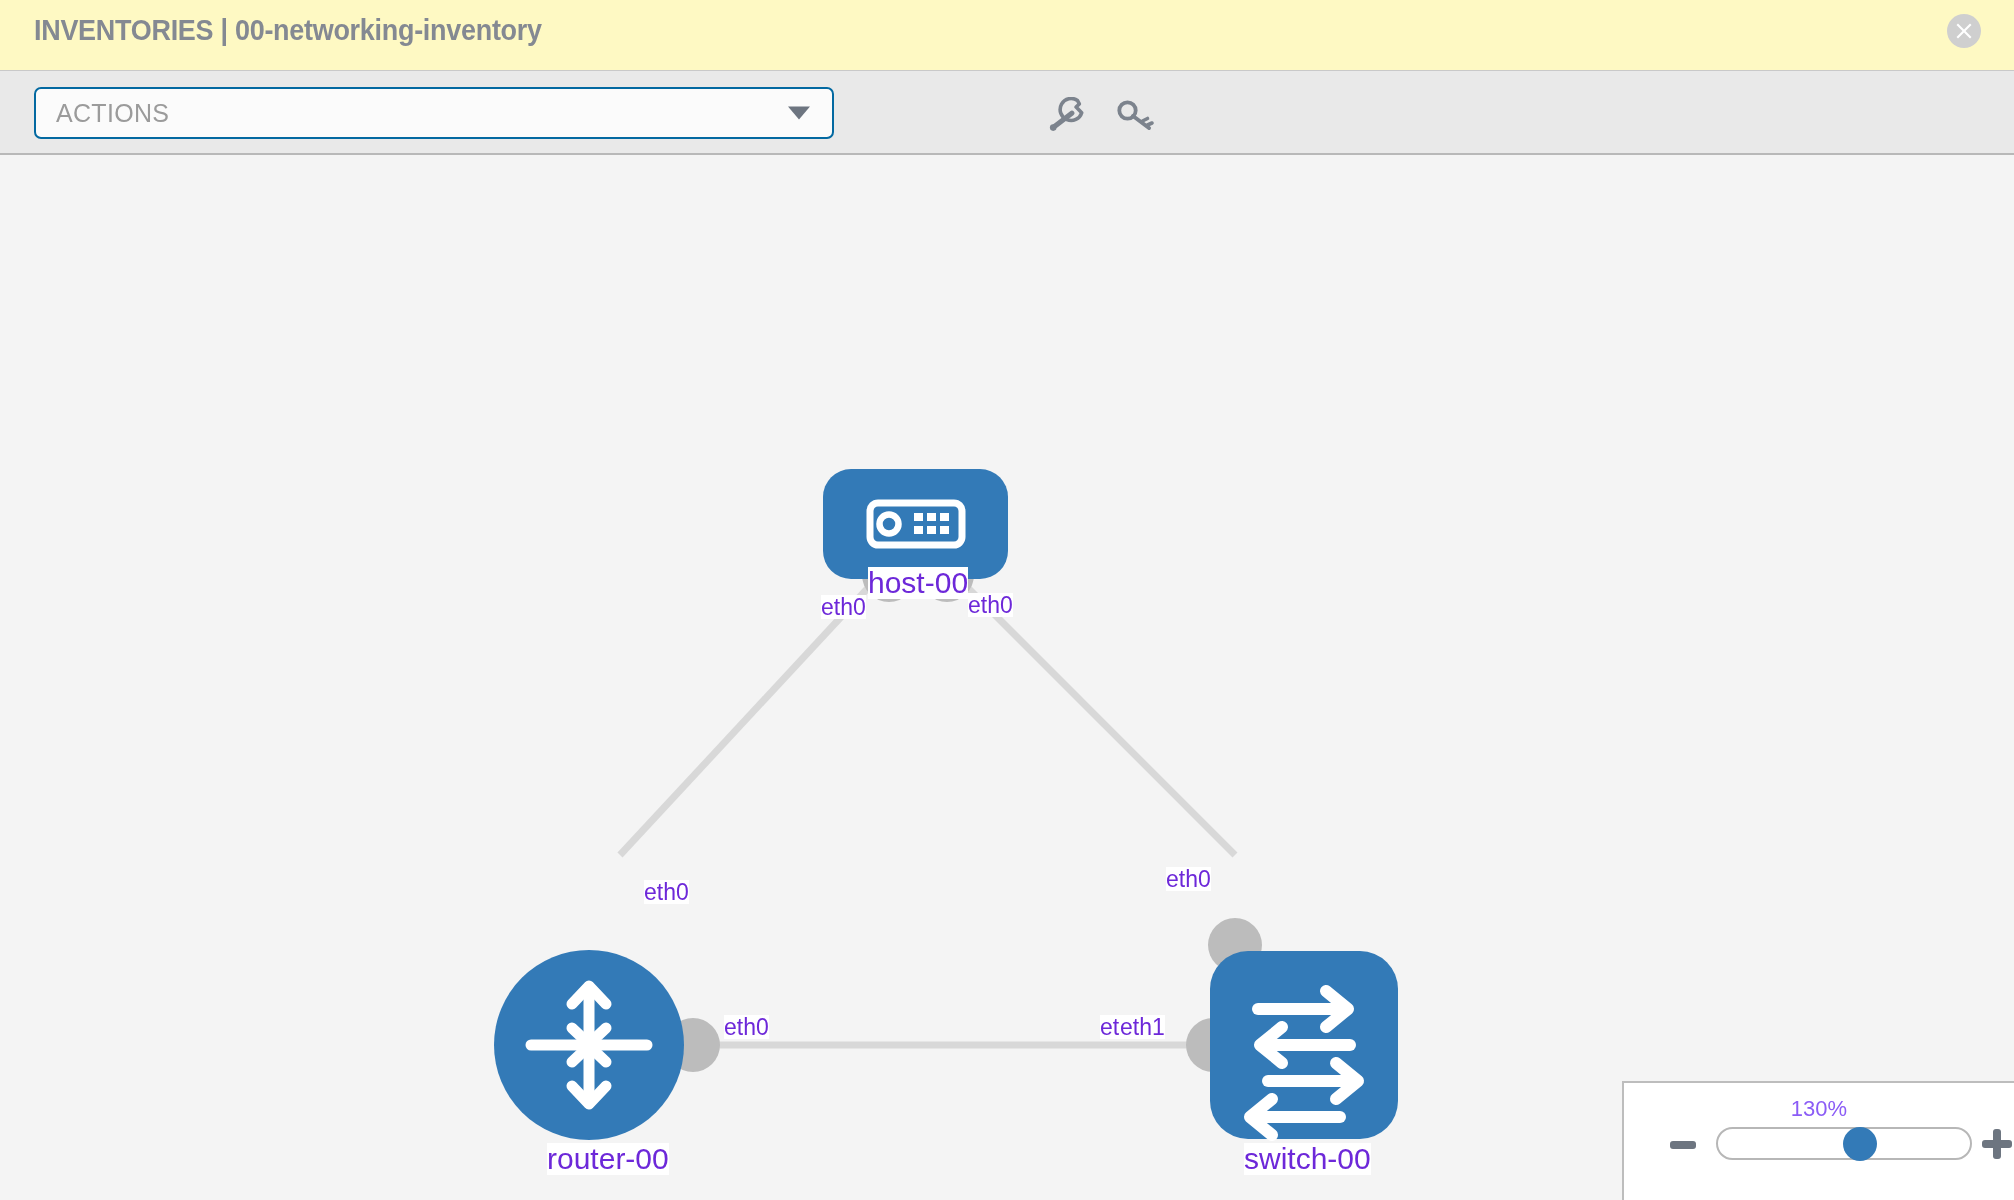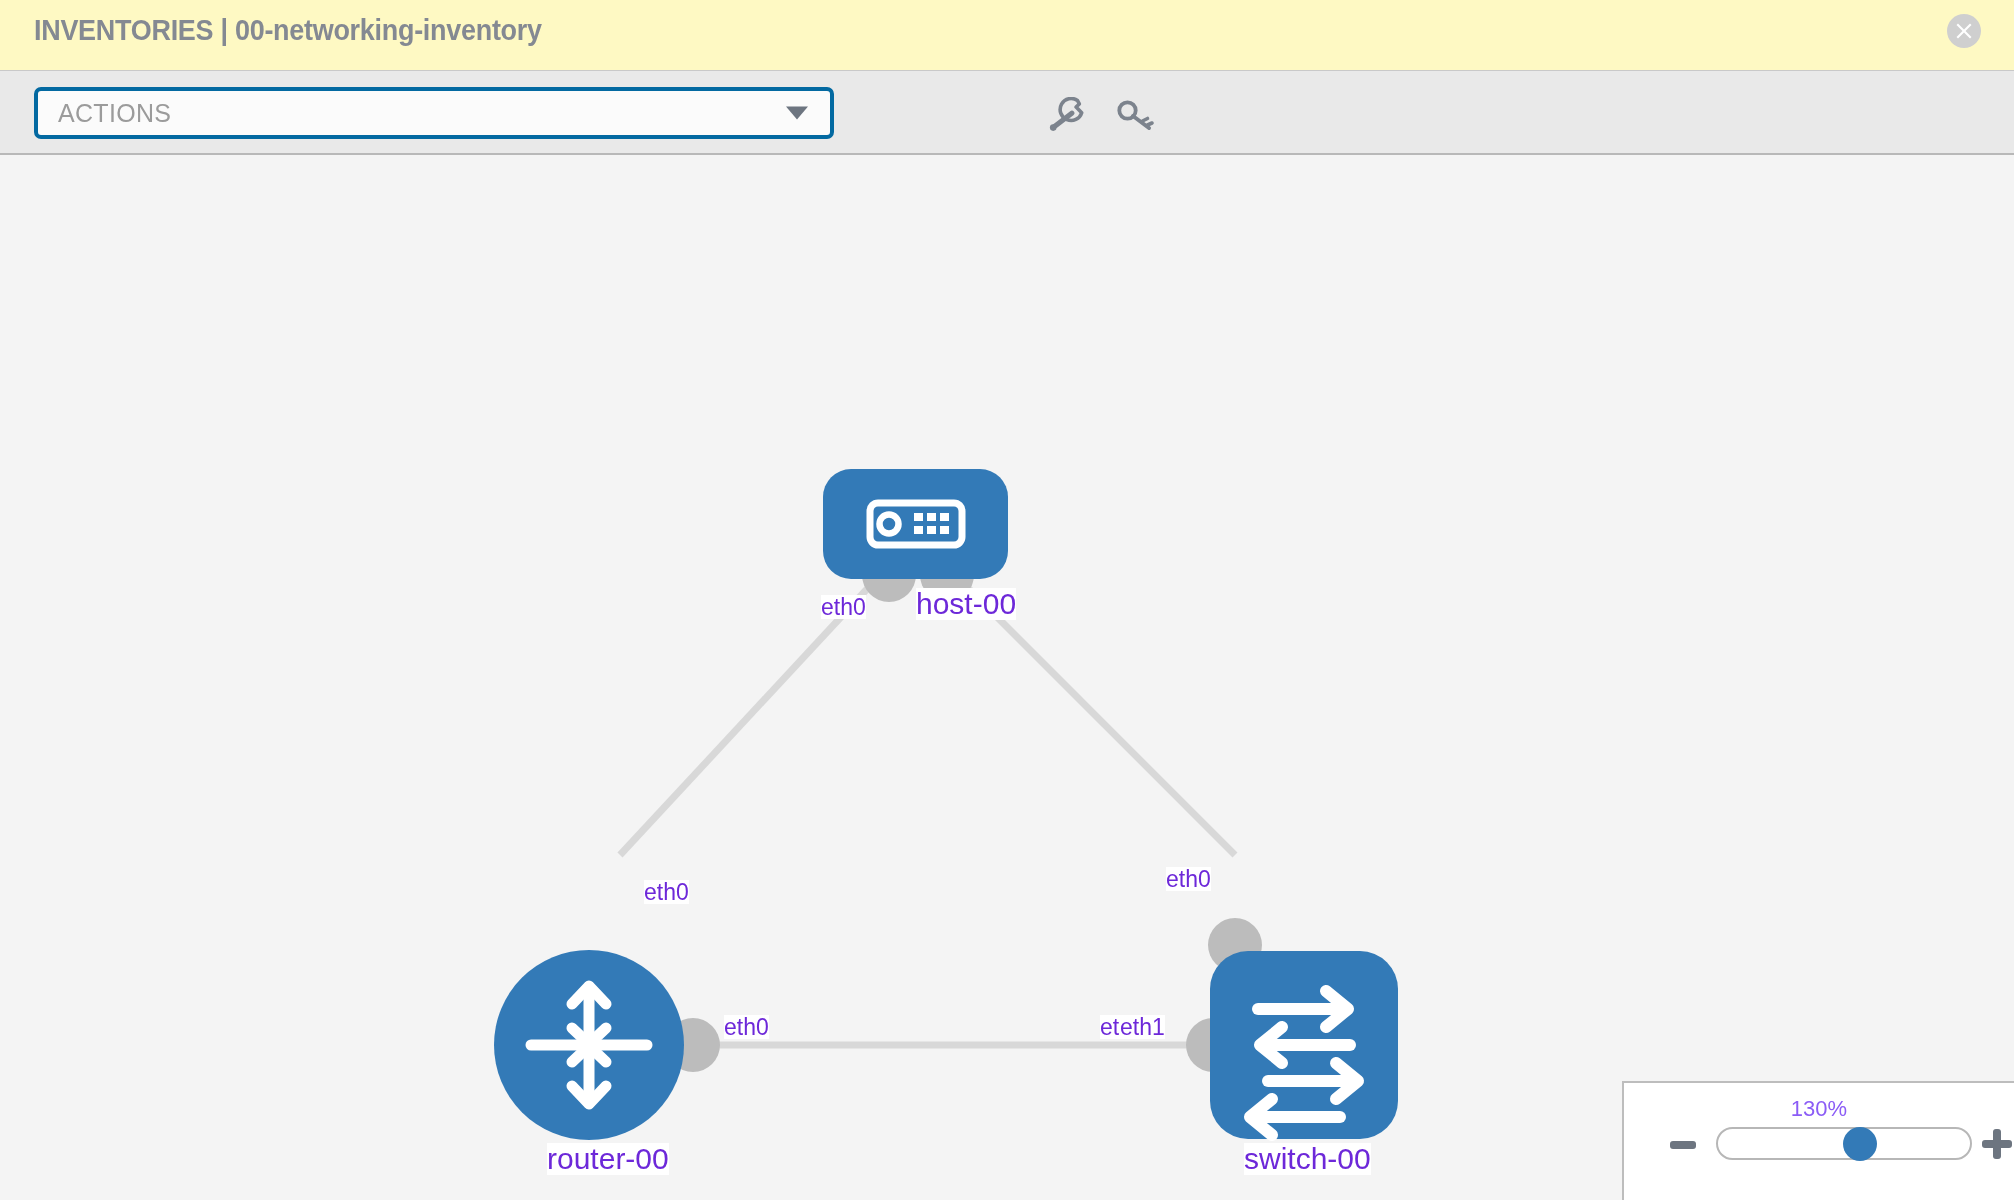--- a/index.html
+++ b/index.html
@@ -31,21 +31,21 @@
   
   #toolbar {
     position:absolute; left:0; top:70px; width:2014px; height:85px;
     background:#e9e9e9;
     border-top:1px solid #c9c9c9;
     border-bottom:2px solid #b8b8b8;
   }
   .field-box {
     position:absolute; top:16px; height:52px;
     background:#fbfbfb;
-    border:4px solid #0369a1;
+    border:2px solid #0369a1;
     border-radius:7px;
   }
   #actions-select { left:34px; width:800px; }
   #search-select  { left:1180px; width:790px; }
   .field-label {
     position:absolute; left:20px; top:50%; transform:translateY(-50%);
     font-size:25px; color:#9b9b9b; letter-spacing:0.3px;
     font-family:"Liberation Sans Narrow","Liberation Sans", sans-serif;
     white-space:nowrap;
   }
@@ -238,21 +238,21 @@
   </svg>
 
   <div class="edge-label" style="left:821px;  top:440px;">eth0</div>
   <div class="edge-label" style="left:968px;  top:438px;">eth0</div>
   <div class="edge-label" style="left:644px;  top:725px;">eth0</div>
   <div class="edge-label" style="left:1166px; top:712px;">eth0</div>
   <div class="edge-label" style="left:724px;  top:860px;">eth0</div>
   <div class="edge-label" style="left:1100px; top:860px;">etl</div>
   <div class="edge-label" style="left:1120px; top:860px;">eth1</div>
 
-  <div class="node-label" style="left:868px;  top:433px;margin-left:48px;">host-00</div>
+  <div class="node-label" style="left:868px;  top:412px;">host-00</div>
   <div class="node-label" style="left:529px;  top:988px;margin-left:18px;">router-00</div>
   <div class="node-label" style="left:1244px; top:988px;">switch-00</div>
 
 </div>
 
 <div id="zoom-panel">
   <div id="zoom-level">130%</div>
   <div id="zoom-minus"></div>
   <div id="zoom-track"></div>
   <div id="zoom-thumb"></div>

